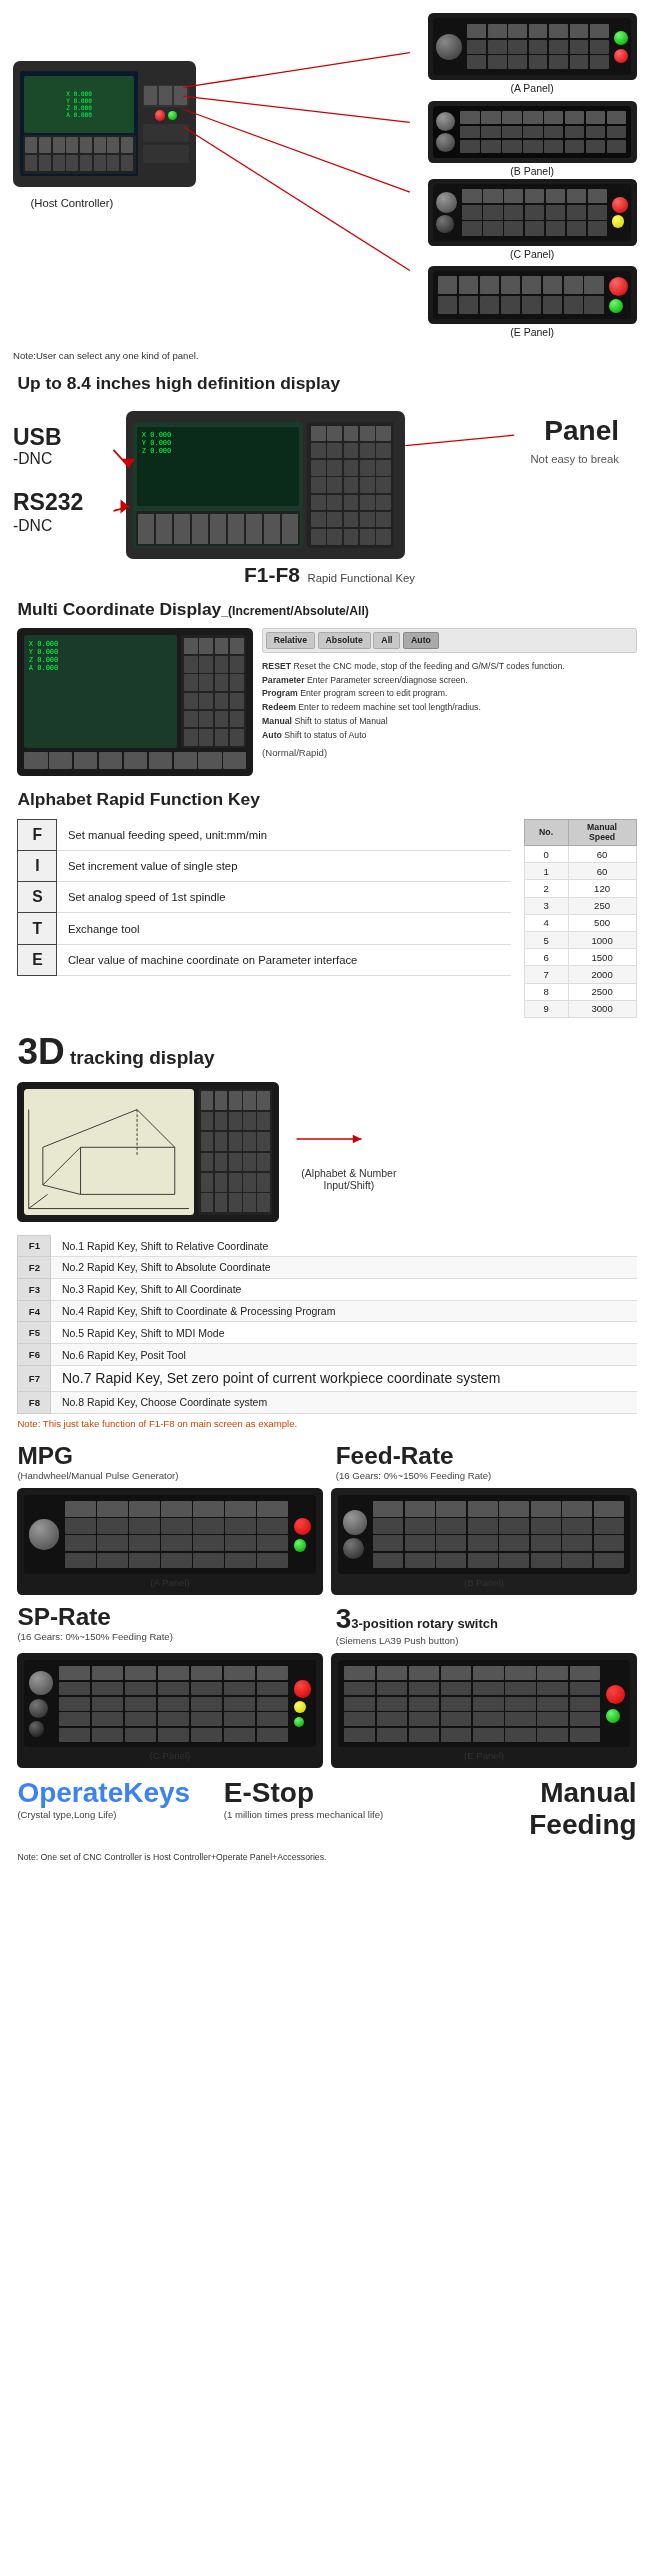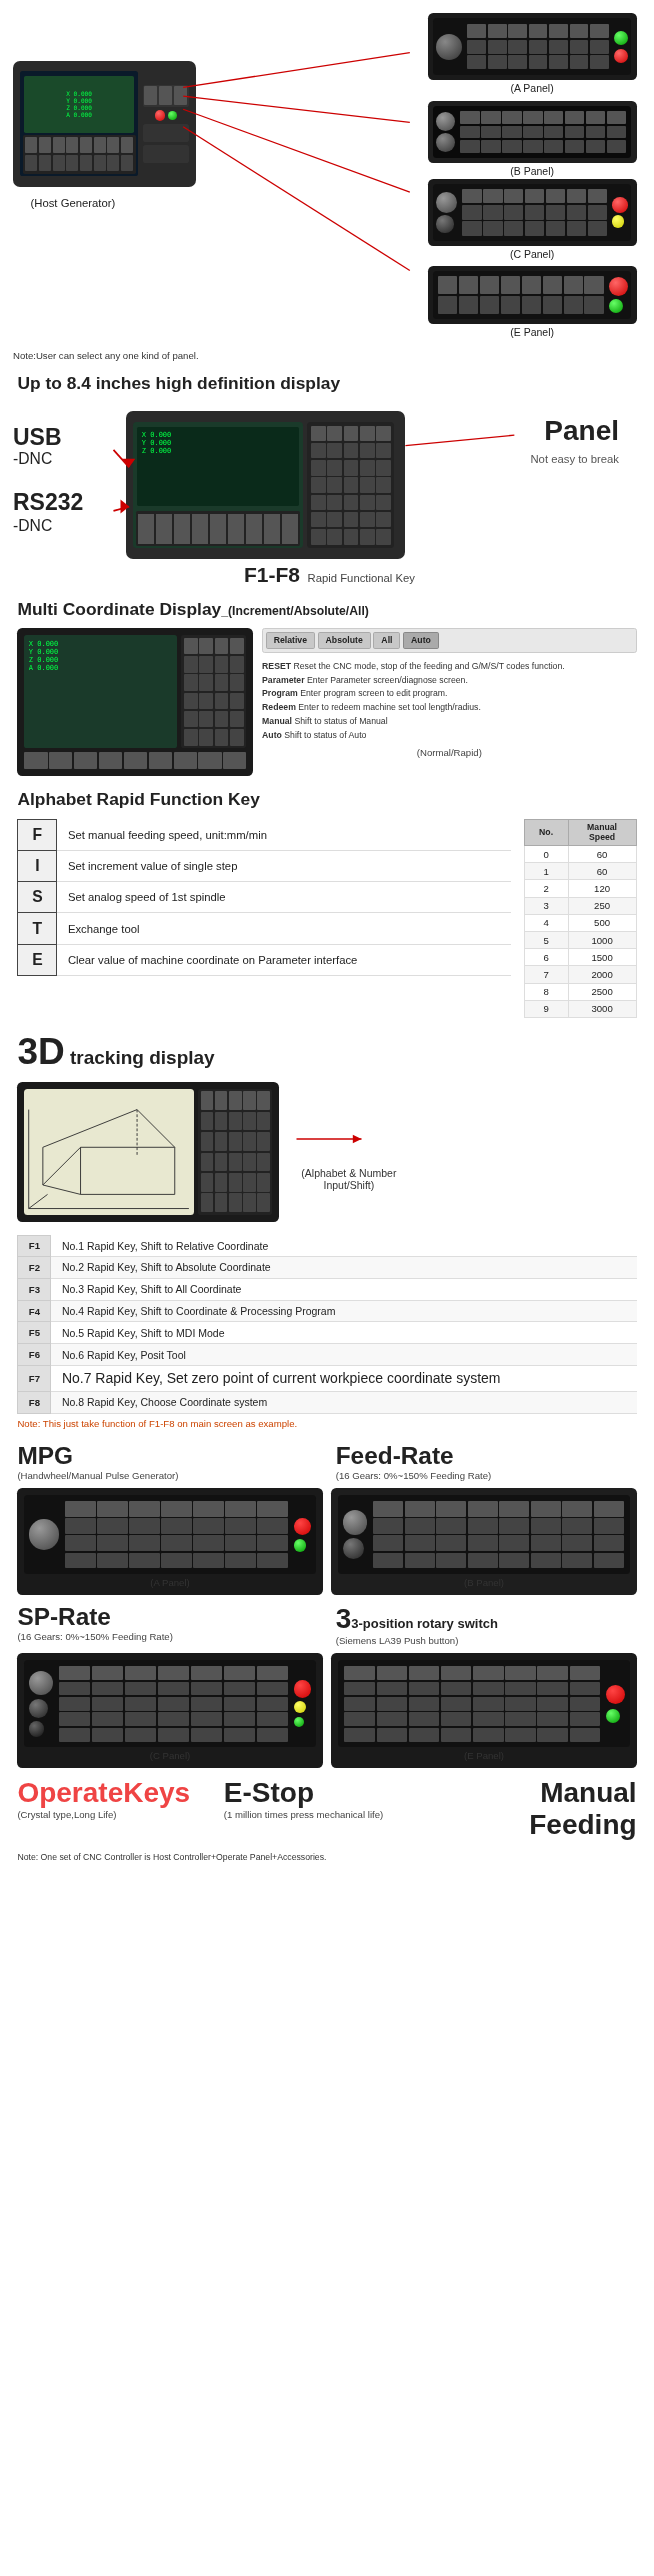--- a/index.html
+++ b/index.html
@@ -56,21 +56,21 @@
         </div>
         <div style="display:flex; gap:2.6px; justify-content:center;">
           <div style="width:10.5px;height:10.5px;border-radius:50%;background:radial-gradient(circle at 35% 30%,#ff6666,#cc0000);"></div>
           <div style="width:8.7px;height:8.7px;border-radius:50%;background:radial-gradient(circle at 35% 30%,#66ff66,#009900);margin-top:0.9px;"></div>
         </div>
         <div style="width:100%; height:17.4px; background:#333; border-radius:2.6px;"></div>
         <div style="width:100%; height:17.4px; background:#333; border-radius:2.6px;"></div>
       </div>
     </div>
 
-    <div style="position:absolute; left:30.5px; top:188px; font-size:11.3px; color:#222;">(Host Generator)</div>
+    <div style="position:absolute; left:30.5px; top:188px; font-size:11.3px; color:#222;">(Host Controller)</div>
 
     <svg style="position:absolute;top:0;left:0;width:654px;height:340px;pointer-events:none;" viewBox="0 0 750 390" width="654" height="340">
       <line x1="210" y1="90" x2="470" y2="50" stroke="#cc0000" stroke-width="1.5"></line>
       <line x1="210" y1="100" x2="470" y2="130" stroke="#cc0000" stroke-width="1.5"></line>
       <line x1="210" y1="115" x2="470" y2="210" stroke="#cc0000" stroke-width="1.5"></line>
       <line x1="210" y1="135" x2="470" y2="300" stroke="#cc0000" stroke-width="1.5"></line>
     </svg>
 
     <div style="position:absolute; right:17.4px; top:4.4px;">
       <div style="width:209px; background:#1a1a1a; border-radius:5.2px; padding:5.2px;">
@@ -374,21 +374,21 @@
         </div>
 
         <div style="font-size:8.7px;color:#333;line-height:1.6;">
           <div><strong>RESET</strong> Reset the CNC mode, stop of the feeding and G/M/S/T codes function.</div>
           <div><strong>Parameter</strong> Enter Parameter screen/diagnose screen.</div>
           <div><strong>Program</strong> Enter program screen to edit program.</div>
           <div><strong>Redeem</strong> Enter to redeem machine set tool length/radius.</div>
           <div><strong>Manual</strong> Shift to status of Manual</div>
           <div><strong>Auto</strong> Shift to status of Auto</div>
         </div>
-        <div style="text-align:center;font-size:9.6px;color:#444;margin-top:3.5px;">(Normal/Rapid)</div>
+        <div style="text-align:left;font-size:9.6px;color:#444;margin-top:3.5px;">(Normal/Rapid)</div>
       </div>
     </div>
   </div>
 
   <div style="padding:4.4px 17.4px 8.7px 17.4px;">
     <div style="font-size:17.4px;font-weight:bold;margin-bottom:8.7px;">Alphabet Rapid Function Key</div>
     <div style="display:flex;gap:13px;align-items:flex-start;">
 
       <table style="flex:1;border-collapse:collapse;font-size:11.3px;">
         <tbody id="alphabet-tbody">
@@ -790,21 +790,21 @@
             <div style="width:19px;height:19px;border-radius:50%;background:radial-gradient(circle at 35%30%,#ff4444,#cc0000);"></div>
             <div style="width:14px;height:14px;border-radius:50%;background:radial-gradient(circle at 35%30%,#66ff66,#009900);"></div>
           </div>
         </div>
         <div style="text-align:center;font-size:9.6px;color:#333;margin-top:2.6px;">(E Panel)</div>
       </div>
     </div>
 
     <div style="display:flex;gap:0;margin-bottom:7px;">
       <div style="flex:1;">
-        <div style="font-size:28px;font-weight:900;color:#ef4444;">
+        <div style="font-size:28px;font-weight:900;color:#3b82f6;">
           <span>Operate</span><span>Keys</span>
         </div>
         <div style="font-size:9.6px;color:#444;">(Crystal type,Long Life)</div>
       </div>
       <div style="flex:1;text-align:left;">
         <div style="font-size:28px;font-weight:900;color:#222;">E-Stop</div>
         <div style="font-size:9.6px;color:#444;">(1 million times press mechanical life)</div>
       </div>
       <div style="flex:1;text-align:right;">
         <div style="font-size:28px;font-weight:900;color:#222;">

